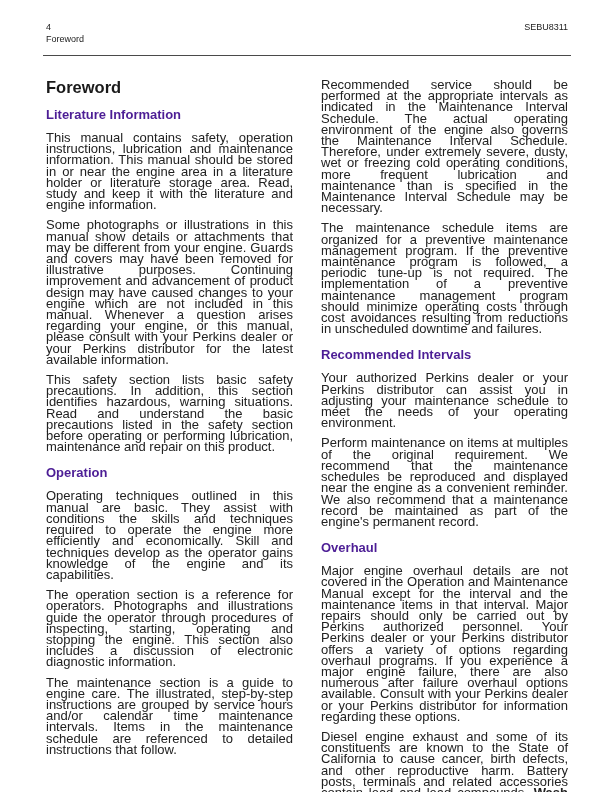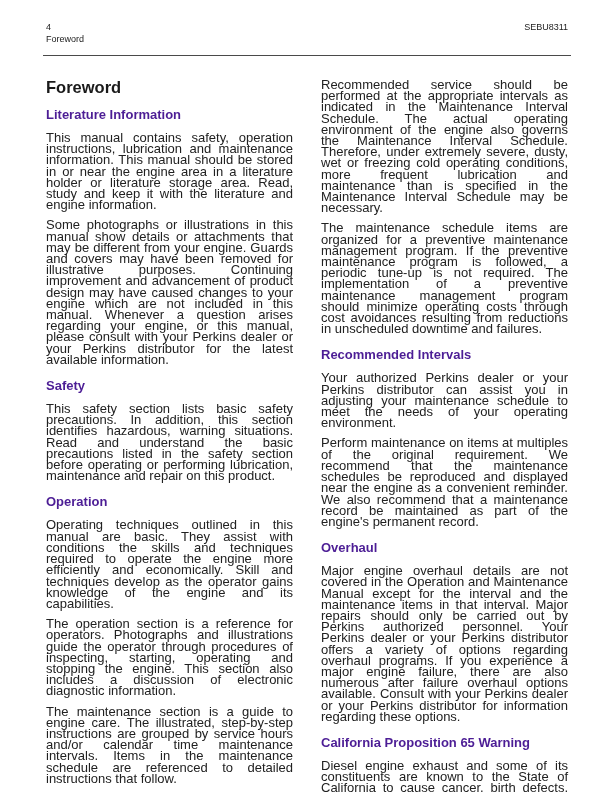--- a/index.html
+++ b/index.html
@@ -90,40 +90,38 @@
 
   <main class="columns">
 
     <section class="col">
       <h1>Foreword</h1>
 
       <h2>Literature Information</h2>
       <p>This manual contains safety, operation instructions, lubrication and maintenance information. This manual should be stored in or near the engine area in a literature holder or literature storage area. Read, study and keep it with the literature and engine information.</p>
       <p>Some photographs or illustrations in this manual show details or attachments that may be different from your engine. Guards and covers may have been removed for illustrative purposes. Continuing improvement and advancement of product design may have caused changes to your engine which are not included in this manual. Whenever a question arises regarding your engine, or this manual, please consult with your Perkins dealer or your Perkins distributor for the latest available information.</p>
 
-      <h2>Safety</h2>
       <p>This safety section lists basic safety precautions. In addition, this section identifies hazardous, warning situations. Read and understand the basic precautions listed in the safety section before operating or performing lubrication, maintenance and repair on this product.</p>
 
       <h2>Operation</h2>
       <p>Operating techniques outlined in this manual are basic. They assist with conditions the skills and techniques required to operate the engine more efficiently and economically. Skill and techniques develop as the operator gains knowledge of the engine and its capabilities.</p>
       <p>The operation section is a reference for operators. Photographs and illustrations guide the operator through procedures of inspecting, starting, operating and stopping the engine. This section also includes a discussion of electronic diagnostic information.</p>
 
       <p>The maintenance section is a guide to engine care. The illustrated, step-by-step instructions are grouped by service hours and/or calendar time maintenance intervals. Items in the maintenance schedule are referenced to detailed instructions that follow.</p>
     </section>
 
     <section class="col">
       <p>Recommended service should be performed at the appropriate intervals as indicated in the Maintenance Interval Schedule. The actual operating environment of the engine also governs the Maintenance Interval Schedule. Therefore, under extremely severe, dusty, wet or freezing cold operating conditions, more frequent lubrication and maintenance than is specified in the Maintenance Interval Schedule may be necessary.</p>
       <p>The maintenance schedule items are organized for a preventive maintenance management program. If the preventive maintenance program is followed, a periodic tune-up is not required. The implementation of a preventive maintenance management program should minimize operating costs through cost avoidances resulting from reductions in unscheduled downtime and failures.</p>
 
       <h2>Recommended Intervals</h2>
       <p>Your authorized Perkins dealer or your Perkins distributor can assist you in adjusting your maintenance schedule to meet the needs of your operating environment.</p>
       <p>Perform maintenance on items at multiples of the original requirement. We recommend that the maintenance schedules be reproduced and displayed near the engine as a convenient reminder. We also recommend that a maintenance record be maintained as part of the engine's permanent record.</p>
 
       <h2>Overhaul</h2>
       <p>Major engine overhaul details are not covered in the Operation and Maintenance Manual except for the interval and the maintenance items in that interval. Major repairs should only be carried out by Perkins authorized personnel. Your Perkins dealer or your Perkins distributor offers a variety of options regarding overhaul programs. If you experience a major engine failure, there are also numerous after failure overhaul options available. Consult with your Perkins dealer or your Perkins distributor for information regarding these options.</p>
 
-      <h2>California Proposition 65 Warning</h2>
       <p><span>Diesel engine exhaust and some of its constituents are known to the State of California to cause cancer, birth defects, and other reproductive harm. Battery posts, terminals and related accessories contain lead and lead compounds. </span><strong>Wash hands after handling</strong><span>.</span></p>
     </section>
 
   </main>
 
 </div>
 
 </body></html>

